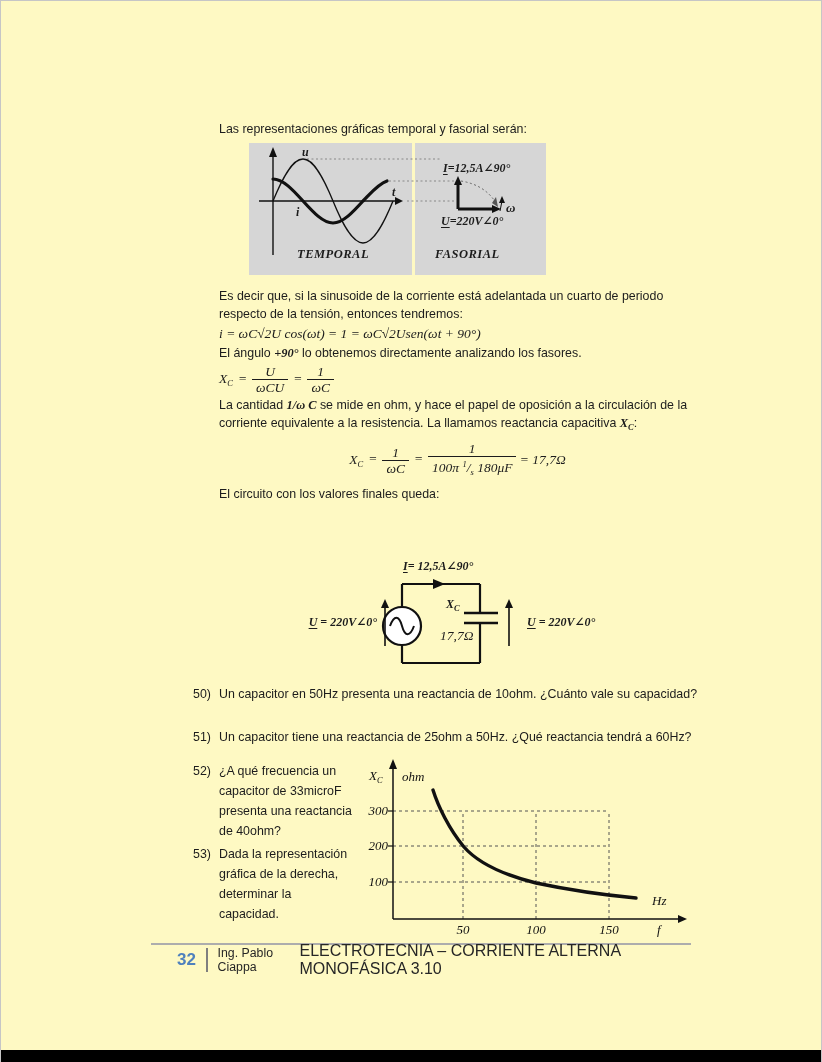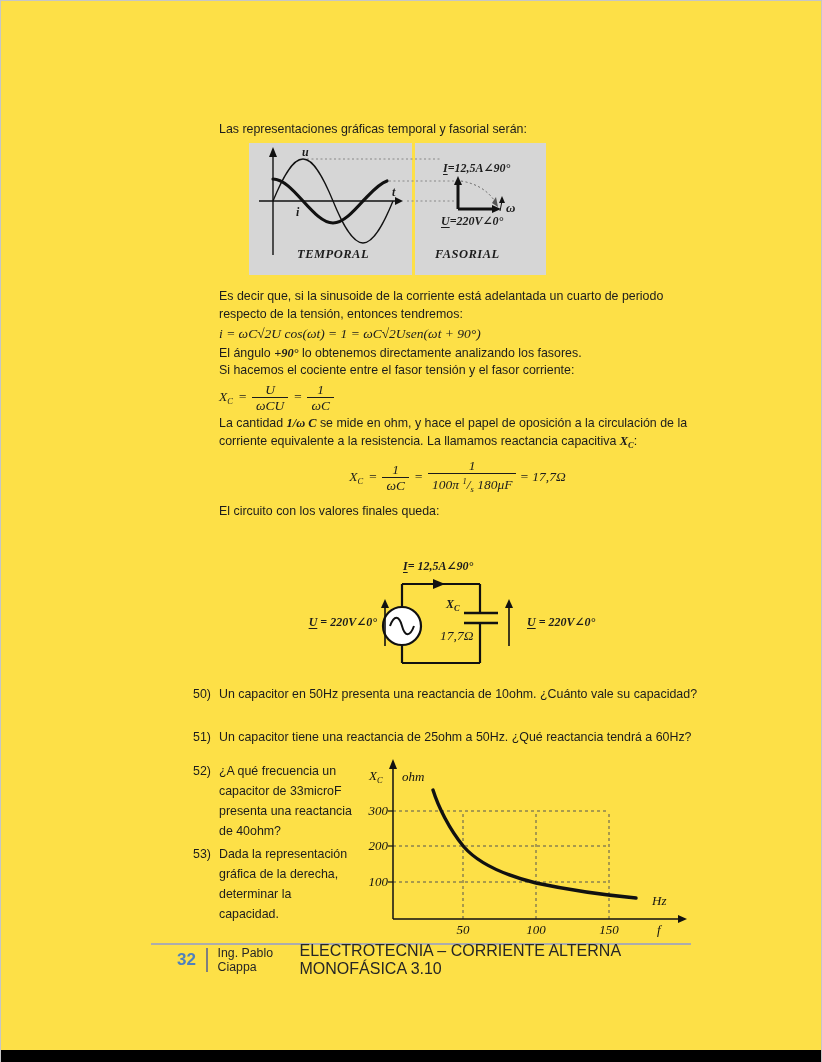--- a/index.html
+++ b/index.html
@@ -1,16 +1,16 @@
 <!DOCTYPE html>
 <html><head>
 <meta charset="utf-8">
 <style>
   html,body{margin:0;padding:0;background:#fff;}
-  .page{position:relative;width:822px;height:1062px;background:#fde047;box-sizing:border-box;
+  .page{position:relative;width:822px;height:1062px;background:#fef9c3;box-sizing:border-box;
         border-top:1px solid #c6c6c6;border-left:1px solid #c6c6c6;border-right:1px solid #c6c6c6;
         font-family:"Liberation Sans","DejaVu Sans",sans-serif;color:#1c1c1c;overflow:hidden;}
   .abs{position:absolute;}
   .t{font-size:12.4px;line-height:17.6px;}
   .t p{margin:0;}
   
   .ms{font-family:"Liberation Serif","DejaVu Serif","DejaVu Sans",serif;font-style:italic;}
   .msb{font-family:"Liberation Serif","DejaVu Serif","DejaVu Sans",serif;font-style:italic;font-weight:bold;}
   .sub{font-size:8.5px;vertical-align:-3px;}
   .sup{font-size:8.5px;vertical-align:5px;}
@@ -98,21 +98,20 @@
     <span class="flabel" style="top:71px;left:192px;"><span class="ph-sym">U</span><span>=220V∠0°</span></span>
     <span class="flabel" style="top:57px;left:257px;font-size:13px;">ω</span>
     <span class="caption" style="left:48px;">TEMPORAL</span>
     <span class="caption" style="left:186px;">FASORIAL</span>
   </div>
 
   <div class="abs t" style="top:287px;left:218px;width:477px;">
     <p>Es decir que, si la sinusoide de la corriente está adelantada un cuarto de periodo respecto de la tensión, entonces tendremos:</p>
     <div class="formula ms">i = ωC√2U cos(ωt) = 1 = ωC√2Usen(ωt + 90°)</div>
     <p><span>El ángulo </span><span class="msb">+90°</span><span> lo obtenemos directamente analizando los fasores.</span></p>
-    <p>Si hacemos el cociente entre el fasor tensión y el fasor corriente:</p>
     <div class="formula ms">
       <span>X</span><span class="sub">C</span><span class="eq">=</span><span class="frac"><span class="num">U</span><span class="den">ωCU</span></span><span class="eq">=</span><span class="frac"><span class="num">1</span><span class="den">ωC</span></span>
     </div>
     <p><span>La cantidad </span><span class="msb">1/ω C</span><span> se mide en ohm, y hace el papel de oposición a la circulación de la corriente equivalente a la resistencia. La llamamos reactancia capacitiva </span><span class="msb">X</span><span class="msb sub">C</span><span>:</span></p>
     <div class="formula ms centered">
       <span>X</span><span class="sub">C</span><span class="eq">=</span><span class="frac"><span class="num">1</span><span class="den">ωC</span></span><span class="eq">=</span><span class="frac"><span class="num">1</span><span class="den"><span>100π</span> <span class="sup">1</span><span>/</span><span class="sub">s</span> <span>180μF</span></span></span>
       <span>= 17,7Ω</span>
     </div>
     <p>El circuito con los valores finales queda:</p>
   </div>

